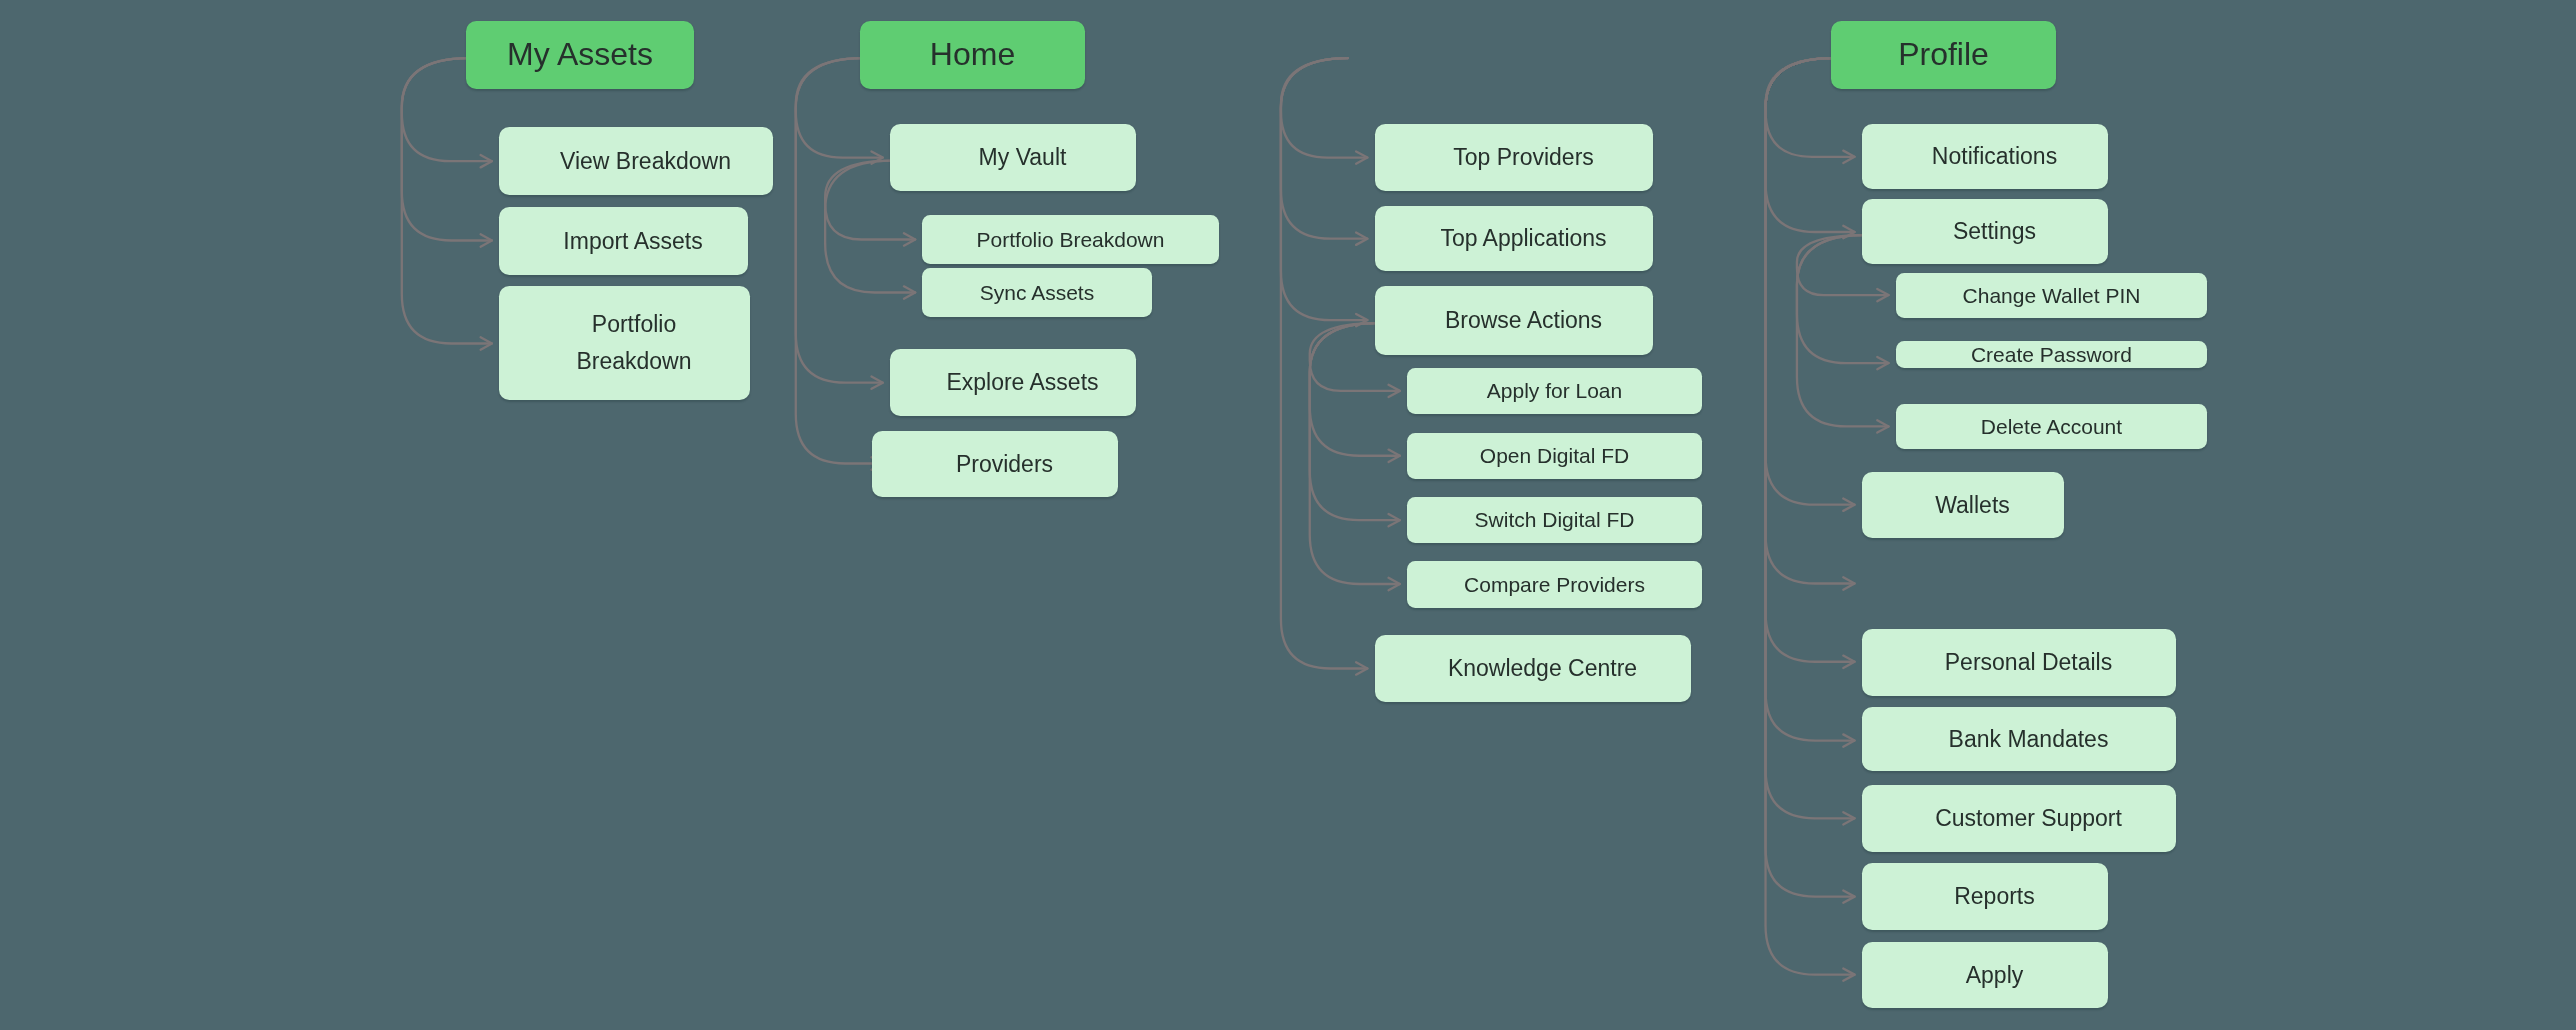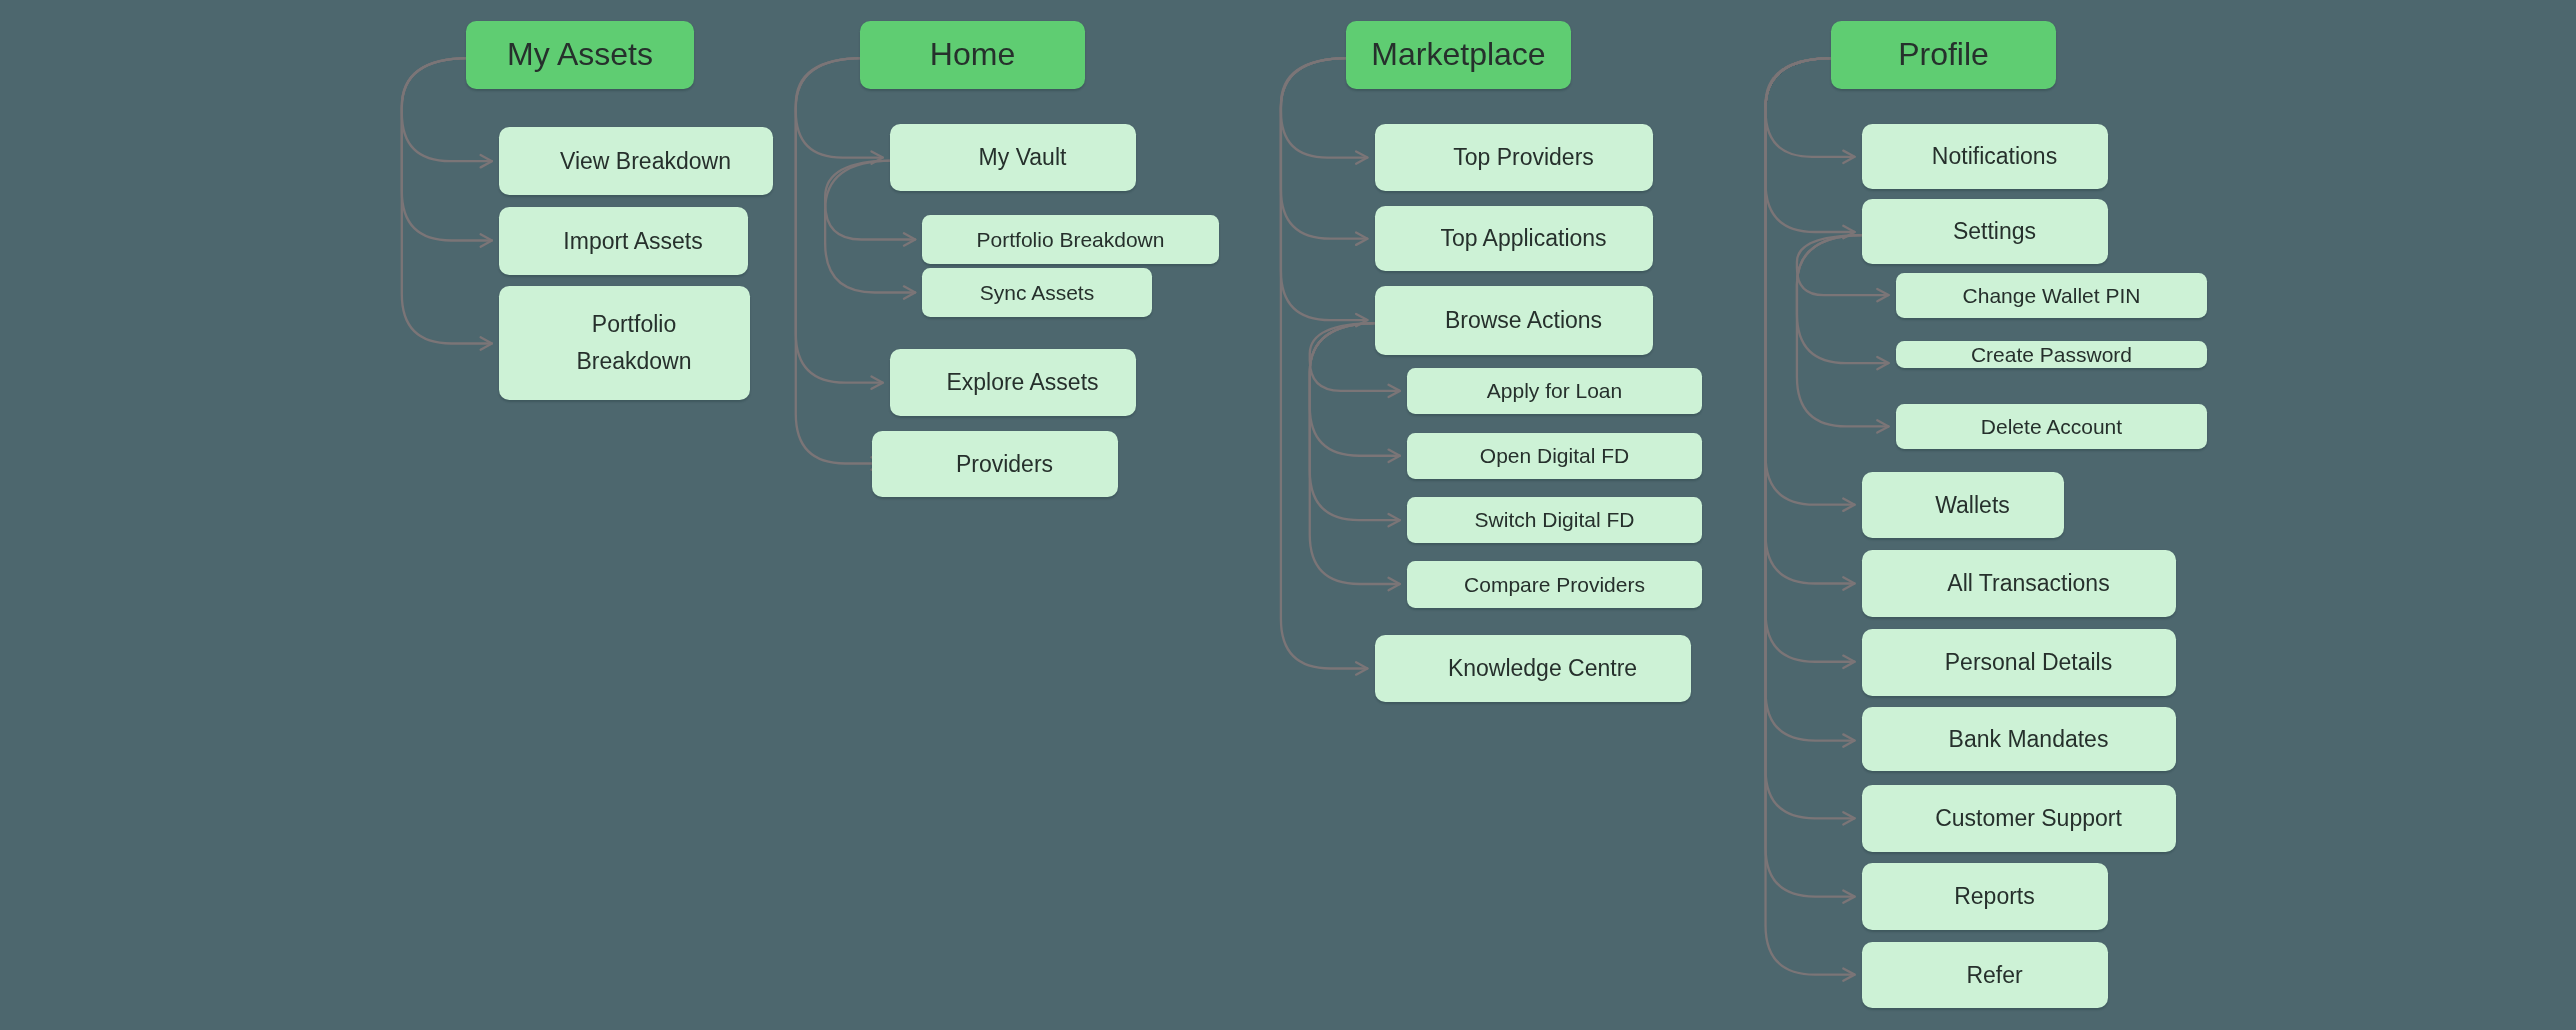--- a/index.html
+++ b/index.html
@@ -101,23 +101,20 @@
   <div class="node lvl3" id="b1c0s1" style="left:922px;top:268px;width:230px;height:49px">
     <span>Sync Assets</span>
     </div>
   <div class="node lvl2" id="b1c1" style="left:890px;top:349px;width:227px;height:67px">
     <span>Explore Assets</span>
     </div>
   <div class="node lvl2" id="b1c2" style="left:872px;top:431px;width:227px;height:66px">
     <span>Providers</span>
     </div>
 
-  <div class="node lvl1" id="b2" style="left:1346px;top:21px;width:225px;height:68px">
-    <span>Marketplace</span>
-    </div>
   <div class="node lvl2" id="b2c0" style="left:1375px;top:124px;width:259px;height:67px">
     <span>Top Providers</span>
     </div>
   <div class="node lvl2" id="b2c1" style="left:1375px;top:206px;width:259px;height:65px">
     <span>Top Applications</span>
     </div>
   <div class="node lvl2" id="b2c2" style="left:1375px;top:286px;width:259px;height:69px">
     <span>Browse Actions</span>
     </div>
   <div class="node lvl3" id="b2c2s0" style="left:1407px;top:368px;width:295px;height:46px">
@@ -150,33 +147,30 @@
     </div>
   <div class="node lvl3" id="b3c1s1" style="left:1896px;top:341px;width:311px;height:27px">
     <span>Create Password</span>
     </div>
   <div class="node lvl3" id="b3c1s2" style="left:1896px;top:404px;width:311px;height:45px">
     <span>Delete Account</span>
     </div>
   <div class="node lvl2" id="b3c2" style="left:1862px;top:472px;width:183px;height:66px">
     <span>Wallets</span>
     </div>
-  <div class="node lvl2" id="b3c3" style="left:1862px;top:550px;width:295px;height:67px">
-    <span>All Transactions</span>
-    </div>
   <div class="node lvl2" id="b3c4" style="left:1862px;top:629px;width:295px;height:67px">
     <span>Personal Details</span>
     </div>
   <div class="node lvl2" id="b3c5" style="left:1862px;top:707px;width:295px;height:64px">
     <span>Bank Mandates</span>
     </div>
   <div class="node lvl2" id="b3c6" style="left:1862px;top:785px;width:295px;height:67px">
     <span>Customer Support</span>
     </div>
   <div class="node lvl2" id="b3c7" style="left:1862px;top:863px;width:227px;height:67px">
     <span>Reports</span>
     </div>
   <div class="node lvl2" id="b3c8" style="left:1862px;top:942px;width:227px;height:66px">
-    <span>Refer</span>
+    <span>Apply</span>
     </div>
 
 </div>
 
 
 </body></html>

